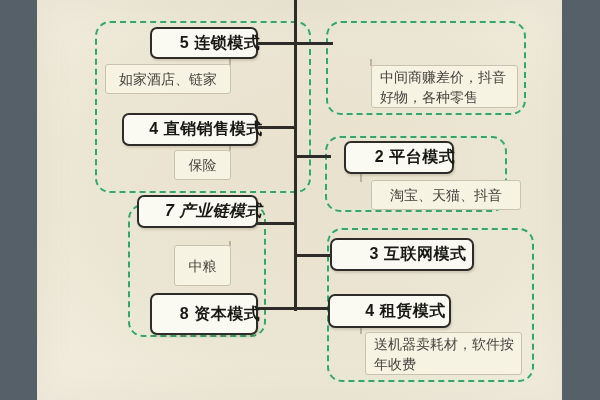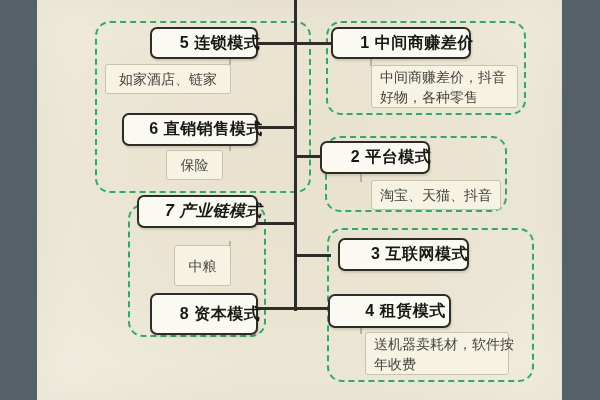--- a/index.html
+++ b/index.html
@@ -64,37 +64,36 @@
   <div class="stub" style="left:229px;top:59px;height:6px;"></div>
   <div class="stub" style="left:229px;top:146px;height:5px;"></div>
   <div class="stub" style="left:229px;top:241px;height:5px;"></div>
   <div class="stub" style="left:370px;top:59px;height:7px;"></div>
   <div class="stub" style="left:360px;top:174px;height:8px;"></div>
   <div class="stub" style="left:360px;top:328px;height:6px;"></div>
 
   <div class="node" style="left:150px;top:27px;width:108px;height:32px;">5 连锁模式</div>
   <div class="note center" style="left:105px;top:64px;width:126px;height:27px;">如家酒店、链家</div>
 
-  <div class="node" style="left:122px;top:113px;width:136px;height:33px;">6 直销销售模式</div>
-  <div class="note center" style="left:166px;top:150px;width:57px;height:27px;">保险</div>
+  <div class="node" style="left:122px;top:113px;width:136px;height:33px;">4 直销销售模式</div>
+  <div class="note center" style="left:174px;top:150px;width:57px;height:27px;">保险</div>
 
   <div class="node" style="left:137px;top:195px;width:121px;height:33px;font-style:italic;">7 产业链模式</div>
   <div class="note center" style="left:174px;top:245px;width:57px;height:41px;">中粮</div>
 
   <div class="node" style="left:150px;top:293px;width:108px;height:42px;">8 资本模式</div>
 
-  <div class="node" style="left:331px;top:27px;width:140px;height:32px;">1 中间商赚差价</div>
   <div class="note" style="left:371px;top:65px;width:147px;height:43px;">
     <span>中间商赚差价，抖音</span>
     <span>好物，各种零售</span>
   </div>
 
-  <div class="node" style="left:320px;top:141px;width:110px;height:33px;">2 平台模式</div>
-  <div class="note center" style="left:371px;top:180px;width:130px;height:27px;">淘宝、天猫、抖音</div>
+  <div class="node" style="left:344px;top:141px;width:110px;height:33px;">2 平台模式</div>
+  <div class="note center" style="left:371px;top:180px;width:150px;height:27px;">淘宝、天猫、抖音</div>
 
-  <div class="node" style="left:338px;top:238px;width:131px;height:33px;">3 互联网模式</div>
+  <div class="node" style="left:330px;top:238px;width:144px;height:33px;">3 互联网模式</div>
 
   <div class="node" style="left:328px;top:294px;width:123px;height:34px;">4 租赁模式</div>
-  <div class="note" style="left:365px;top:332px;width:144px;height:43px;">
+  <div class="note" style="left:365px;top:332px;width:157px;height:43px;">
     <span>送机器卖耗材，软件按</span>
     <span>年收费</span>
   </div>
 </div>
 
 </body></html>

